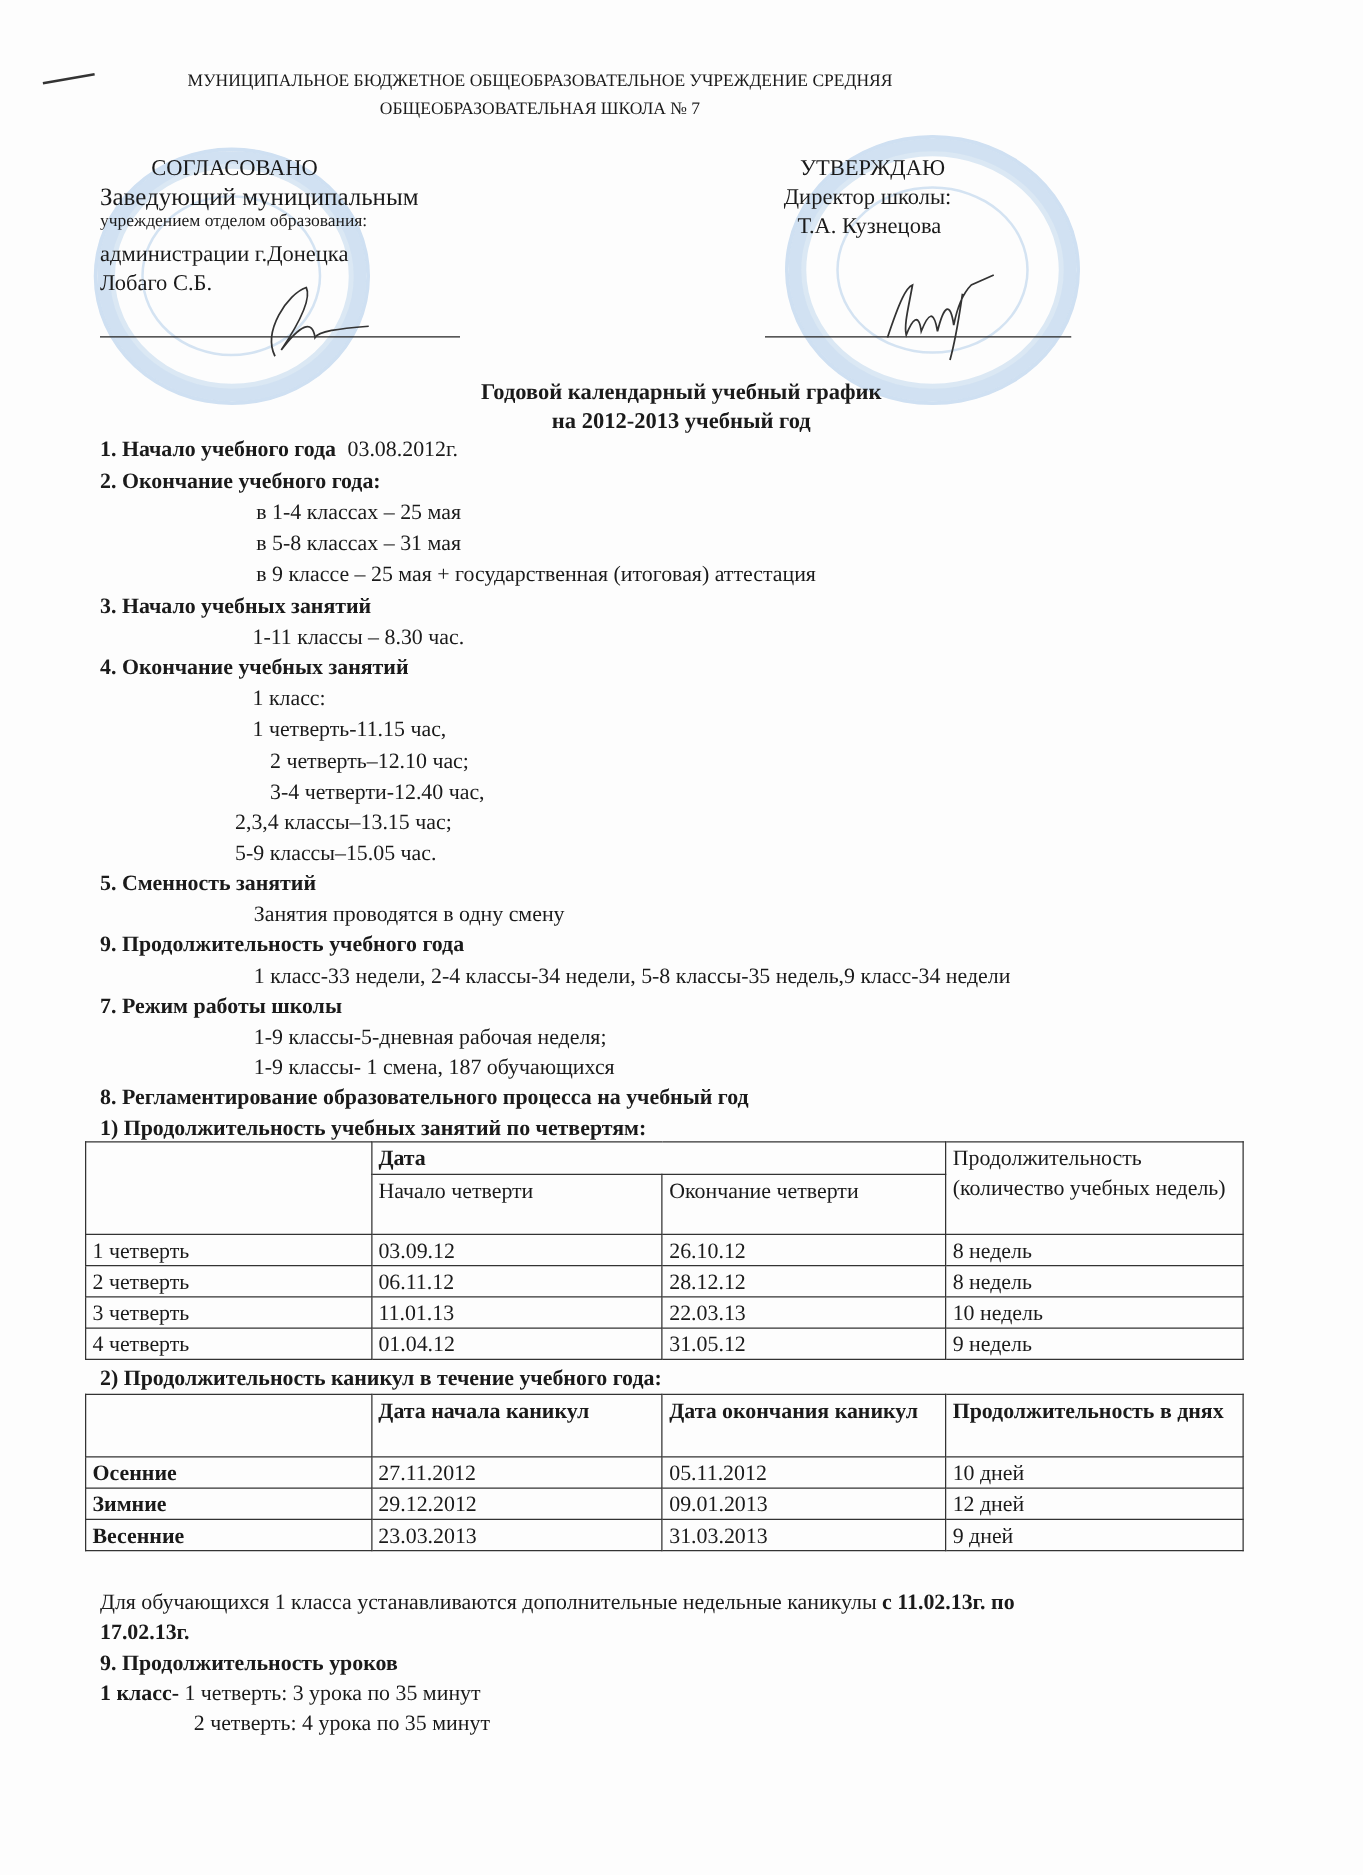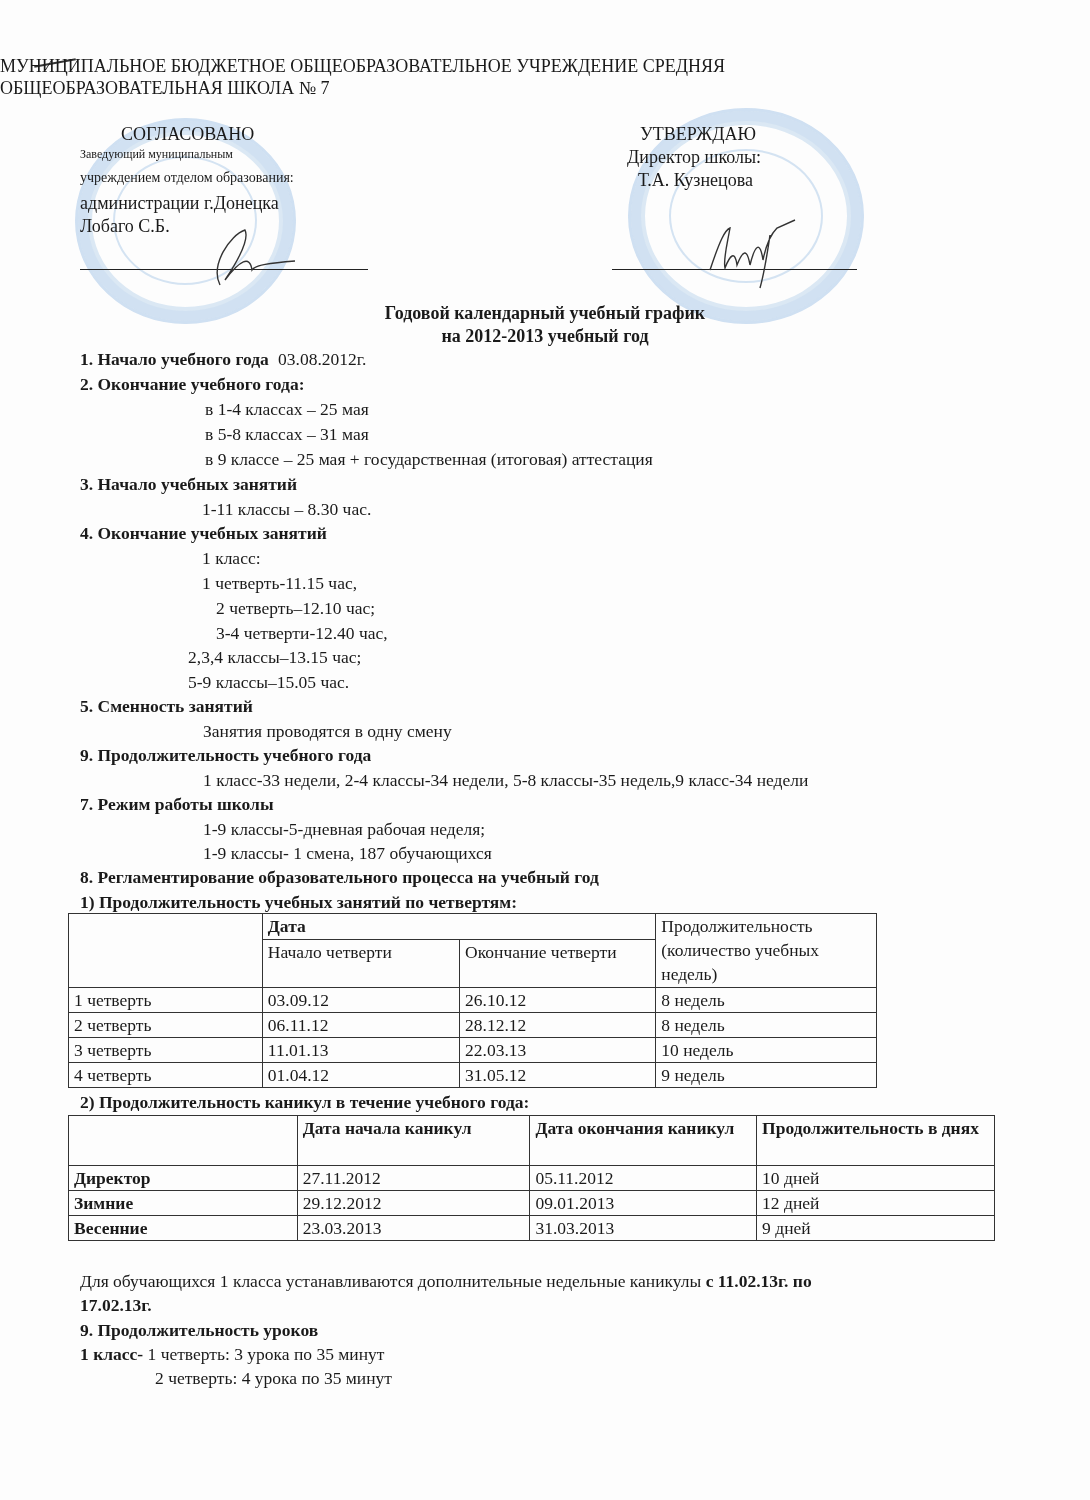--- a/index.html
+++ b/index.html
@@ -2,21 +2,21 @@
 <html><head>
 <meta charset="utf-8">
 <style>
   html, body { margin:0; padding:0; }
   body {
     width:1090px; height:1500px; background:#fdfdfd; position:relative; overflow:hidden;
     font-family:"Liberation Serif", "DejaVu Serif", serif; color:#1a1a1a; font-size:17.5px;
   }
   .abs { position:absolute; white-space:nowrap; }
   .b { font-weight:bold; }
-  .hdr { left:0; width:864px; text-align:left; font-size:18px; line-height:22px; }
+  .hdr { left:0; width:864px; text-align:center; font-size:14px; line-height:22px; }
   .stamp { position:absolute; border-radius:50%; border:3px solid rgba(120,170,220,0.35); box-shadow:inset 0 0 0 10px rgba(140,185,230,0.12), inset 0 0 0 14px rgba(120,170,220,0.25); }
   .stamp-inner { position:absolute; border-radius:50%; border:2px solid rgba(120,170,220,0.3); }
   .sigline { position:absolute; height:1px; background:#222; }
   table { position:absolute; border-collapse:collapse; font-size:17.5px; }
   td { border:1px solid #333; padding:0 5px; vertical-align:top; line-height:24px; }
   .mark { position:absolute; left:34px; top:62px; width:42px; height:2px; background:#333; transform:rotate(-10deg); }
 </style>
 </head>
 <body>
 
@@ -27,21 +27,21 @@
 
 <div class="stamp" style="left:75px;top:118px;width:215px;height:200px;">
   <div class="stamp-inner" style="left:35px;top:35px;width:140px;height:125px;"></div>
 </div>
 <div class="stamp" style="left:628px;top:108px;width:230px;height:210px;">
   <div class="stamp-inner" style="left:38px;top:38px;width:150px;height:130px;"></div>
 </div>
 
 <div>
   <div class="abs" style="left:80px;top:124px;font-size:18px;margin-left:41px;">СОГЛАСОВАНО</div>
-  <div class="abs" style="left:80px;top:147px;font-size:12px;">Заведующий муниципальным</div>
+  <div class="abs" style="left:80px;top:147px;font-size:20px;">Заведующий муниципальным</div>
   <div class="abs" style="left:80px;top:170px;font-size:14px;">учреждением отделом образования:</div>
   <div class="abs" style="left:80px;top:193px;font-size:18px;">администрации г.Донецка</div>
   <div class="abs" style="left:80px;top:216px;font-size:18px;">Лобаго С.Б.</div>
   <div class="sigline" style="left:80px;top:269px;width:288px;"></div>
   <svg class="abs" style="left:190px;top:225px;" width="110" height="70">
     <path d="M30 60 C20 40, 40 10, 55 5 C60 15, 45 40, 35 55 C50 35, 60 30, 62 45 C65 40, 80 38, 105 36" stroke="#333" stroke-width="1.4" fill="none"></path>
   </svg>
 </div>
 
 <div>
@@ -82,21 +82,21 @@
 <div class="abs b" style="left:80px;top:745px;">9. Продолжительность учебного года</div>
 <div class="abs" style="left:203px;top:770px;">1 класс-33 недели, 2-4 классы-34 недели, 5-8 классы-35 недель,9 класс-34 недели</div>
 
 <div class="abs b" style="left:80px;top:794px;">7. Режим работы школы</div>
 <div class="abs" style="left:203px;top:819px;">1-9 классы-5-дневная рабочая неделя;</div>
 <div class="abs" style="left:203px;top:843px;">1-9 классы- 1 смена,  187 обучающихся</div>
 
 <div class="abs b" style="left:80px;top:867px;">8. Регламентирование образовательного процесса на учебный год</div>
 <div class="abs b" style="left:80px;top:892px;">1) Продолжительность учебных занятий по четвертям:</div>
 
-<table style="left:68px;top:913px;width:809px;">
+<table style="left:68px;top:913px;width:927px;">
   <colgroup>
       <col style="width:229px">
       <col style="width:233px">
       <col style="width:227px">
       <col style="width:238px">
     </colgroup>
   <tbody>
       <tr style="height:26px;">
     <td rowspan="2"></td>
     <td colspan="2" class="b">Дата</td>
@@ -143,21 +143,21 @@
       <col style="width:238px">
     </colgroup>
   <tbody>
       <tr style="height:50px;" class="b">
     <td></td>
     <td>Дата начала каникул</td>
     <td>Дата окончания каникул</td>
     <td>Продолжительность в днях</td>
   </tr>
   <tr>
-    <td class="b">Директор</td>
+    <td class="b">Осенние</td>
     <td>27.11.2012</td>
     <td>05.11.2012</td>
     <td>10 дней</td>
   </tr>
   <tr>
     <td class="b">Зимние</td>
     <td>29.12.2012</td>
     <td>09.01.2013</td>
     <td>12 дней</td>
   </tr>

